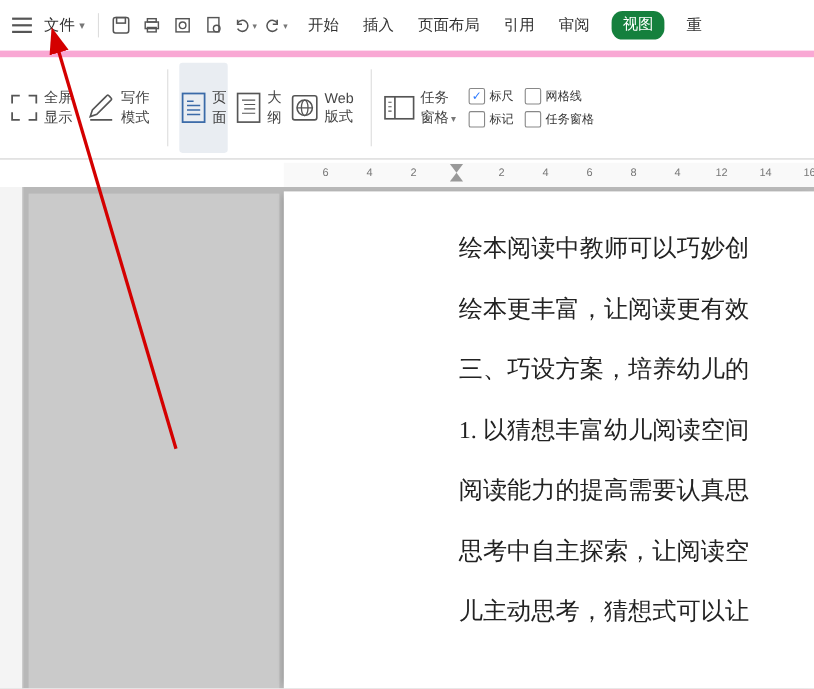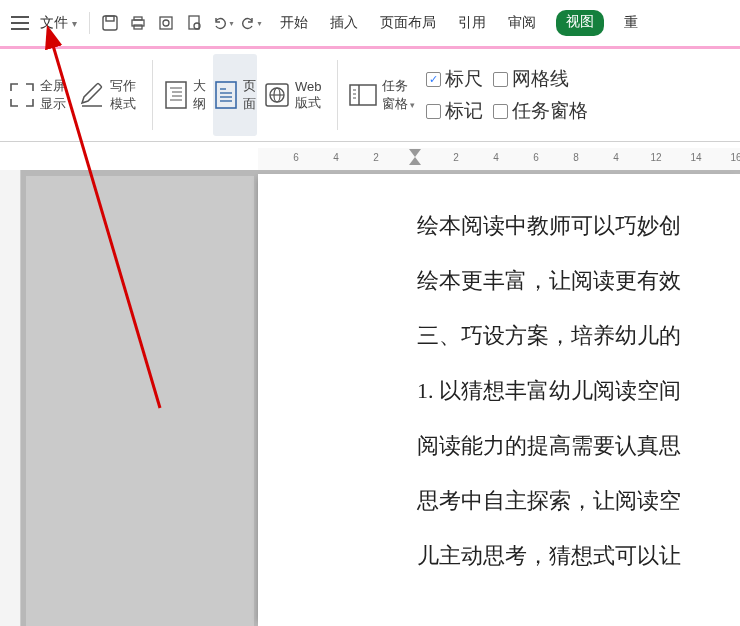--- a/index.html
+++ b/index.html
@@ -1,19 +1,19 @@
 <!DOCTYPE html>
 <html><head>
 <meta charset="utf-8">
 <style>
 html,body{margin:0;padding:0;font-family:"Microsoft YaHei","PingFang SC",sans-serif;background:#fff;overflow:hidden;}
 body{width:740px;height:626px;position:relative;}
 
 
-.topbar{height:46px;border-bottom:3px solid #f9a8d4;display:flex;align-items:center;padding:0 8px;gap:4px;font-size:14px;color:#333;}
+.topbar{height:46px;border-bottom:6px solid #f9a8d4;display:flex;align-items:center;padding:0 8px;gap:4px;font-size:14px;color:#333;}
 .hamburger{width:18px;height:14px;position:relative;}
 .hamburger::before,.hamburger::after,.hamburger span{content:"";position:absolute;left:0;right:0;height:2px;background:#555;}
 .hamburger::before{top:0;}
 .hamburger span{top:6px;}
 .hamburger::after{bottom:0;}
 .file-btn{display:flex;align-items:center;gap:4px;padding:2px 4px;}
 .chev{font-size:10px;color:#777;}
 .tb-sep{width:1px;height:22px;background:#ddd;margin:0 4px;}
 .icon-btn{width:24px;height:24px;display:flex;align-items:center;justify-content:center;color:#555;}
 .icon-btn svg{display:block;}
@@ -25,21 +25,21 @@
 
 .ribbon{height:92px;border-bottom:1px solid #d0d0d0;display:flex;align-items:center;padding:0 8px;gap:6px;font-size:13px;color:#444;}
 .rib-item{display:flex;flex-direction:row;align-items:center;width:64px;height:82px;gap:4px;}
 .rib-item.selected{background:#e9edf2;border-radius:3px;}
 .rib-item .ico{width:34px;height:34px;display:flex;align-items:center;justify-content:center;}
 .rib-item span{font-size:13px;}
 .rib-item .chev{font-size:9px;margin-left:2px;}
 .rib-sep{width:1px;height:70px;background:#ddd;margin:0 4px;}
 .rib-checks{display:flex;flex-direction:column;gap:6px;flex-wrap:wrap;height:78px;justify-content:center;}
 .ck-row{display:flex;gap:10px;}
-.ck{display:flex;align-items:center;gap:4px;font-size:19px;color:#333;}
+.ck{display:flex;align-items:center;gap:4px;font-size:11px;color:#333;}
 .ckbox{width:13px;height:13px;border:1px solid #888;border-radius:2px;display:inline-flex;align-items:center;justify-content:center;font-size:11px;color:#2f7bff;}
 .ckbox.on::after{content:"✓";}
 
 
 .arrow-svg{position:absolute;left:0;top:0;pointer-events:none;z-index:50;}
 
 
 .ruler{position:absolute;left:258px;right:0;top:148px;height:22px;background:#f9f9f9;border-bottom:1px solid #ddd;font-size:10px;color:#777;}
 .ruler .ticks{position:relative;height:100%;}
 .tick{position:absolute;top:2px;font-size:10px;}
@@ -134,44 +134,44 @@
       <svg width="28" height="28" viewBox="0 0 28 28">
           <path d="M22 4c2 2 2 2 0 4L10 20l-6 2 2-6L18 4c2-2 2-2 4 0z" fill="none" stroke="#555" stroke-width="1.5"></path>
           <line x1="4" y1="25" x2="24" y2="25" stroke="#555" stroke-width="1.5"></line>
         </svg>
     </div>
     <span>写作模式</span>
   </div>
 
   <div class="rib-sep"></div>
 
+  <div class="rib-item selected" style="width:44px">
+    <div class="ico">
+      <svg width="26" height="30" viewBox="0 0 26 30">
+          <rect x="3" y="2" width="20" height="26" fill="none" stroke="#3a6aa8" stroke-width="1.6"></rect>
+          <line x1="7" y1="9" x2="13" y2="9" stroke="#3a6aa8" stroke-width="1.4"></line>
+          <line x1="7" y1="13" x2="19" y2="13" stroke="#3a6aa8" stroke-width="1.4"></line>
+          <line x1="7" y1="17" x2="19" y2="17" stroke="#3a6aa8" stroke-width="1.4"></line>
+          <line x1="7" y1="21" x2="19" y2="21" stroke="#3a6aa8" stroke-width="1.4"></line>
+        </svg>
+    </div>
+    <span>页面</span>
+  </div>
+
   <div class="rib-item" style="width:44px">
     <div class="ico">
       <svg width="26" height="30" viewBox="0 0 26 30">
           <rect x="3" y="2" width="20" height="26" fill="none" stroke="#555" stroke-width="1.5"></rect>
           <line x1="7" y1="8" x2="19" y2="8" stroke="#555"></line>
           <line x1="9" y1="12" x2="19" y2="12" stroke="#555"></line>
           <line x1="9" y1="16" x2="19" y2="16" stroke="#555"></line>
           <line x1="7" y1="20" x2="19" y2="20" stroke="#555"></line>
         </svg>
     </div>
     <span>大纲</span>
-  </div>
-
-  <div class="rib-item selected" style="width:44px">
-    <div class="ico">
-      <svg width="26" height="30" viewBox="0 0 26 30">
-          <rect x="3" y="2" width="20" height="26" fill="none" stroke="#3a6aa8" stroke-width="1.6"></rect>
-          <line x1="7" y1="9" x2="13" y2="9" stroke="#3a6aa8" stroke-width="1.4"></line>
-          <line x1="7" y1="13" x2="19" y2="13" stroke="#3a6aa8" stroke-width="1.4"></line>
-          <line x1="7" y1="17" x2="19" y2="17" stroke="#3a6aa8" stroke-width="1.4"></line>
-          <line x1="7" y1="21" x2="19" y2="21" stroke="#3a6aa8" stroke-width="1.4"></line>
-        </svg>
-    </div>
-    <span>页面</span>
   </div>
 
   <div class="rib-item">
     <div class="ico">
       <svg width="28" height="28" viewBox="0 0 28 28">
           <rect x="3" y="3" width="22" height="22" rx="2" fill="none" stroke="#555" stroke-width="1.5"></rect>
           <circle cx="14" cy="14" r="7" fill="none" stroke="#555" stroke-width="1.4"></circle>
           <ellipse cx="14" cy="14" rx="3" ry="7" fill="none" stroke="#555" stroke-width="1.2"></ellipse>
           <line x1="7" y1="14" x2="21" y2="14" stroke="#555" stroke-width="1.2"></line>
         </svg>

